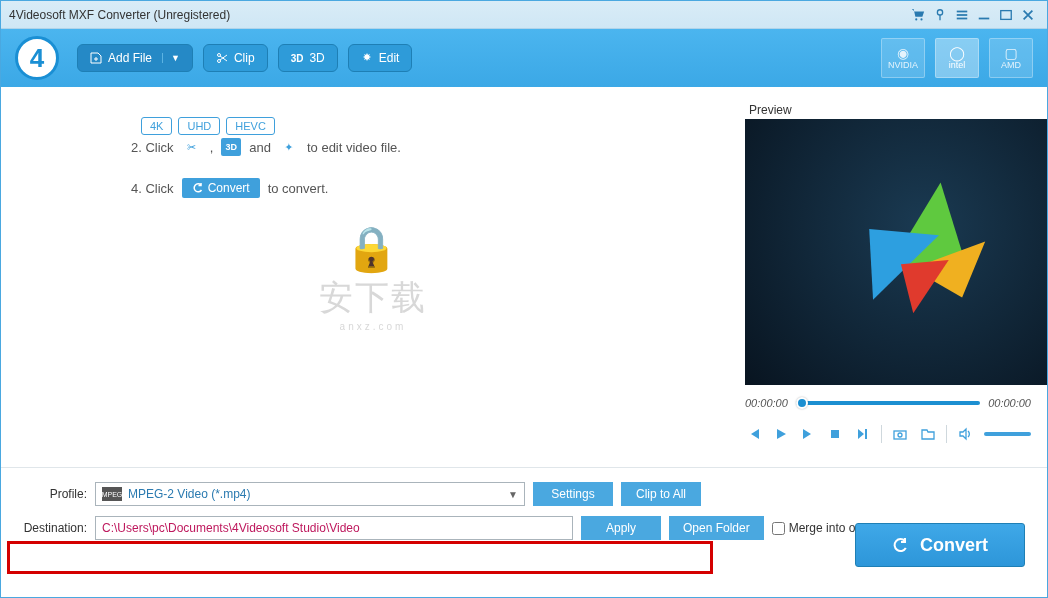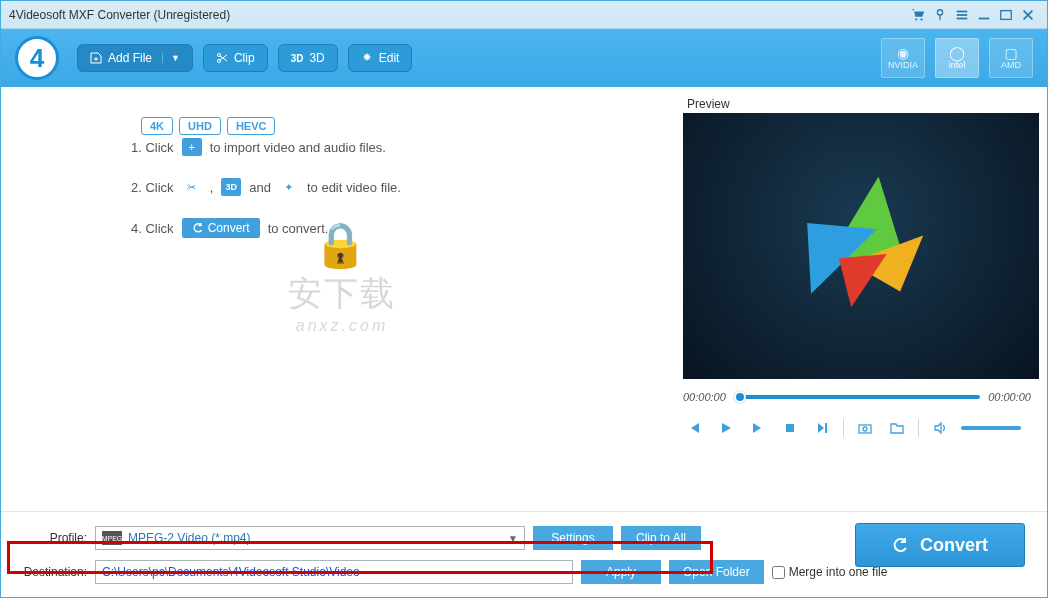--- a/index.html
+++ b/index.html
@@ -18,56 +18,56 @@
 .tb-btn .caret { border-left: 1px solid #5bb3e2; padding-left: 8px; margin-left: 4px; font-size: 9px; }
 .tb-btn svg { width: 12px; height: 12px; fill: #fff; }
 .toolbar .spacer { flex: 1; }
 .chip { width: 44px; height: 40px; background: rgba(255,255,255,.15); border: 1px solid rgba(255,255,255,.3); display: flex; flex-direction: column; align-items: center; justify-content: center; font-size: 9px; color: #e4f3fc; cursor: pointer; border-radius: 2px; }
 .chip.active { background: rgba(255,255,255,.35); color: #fff; }
 .chip .chip-icon { font-size: 14px; line-height: 1; }
 
 .main { display: flex; height: 380px; }
 .left { flex: 1; padding: 30px 30px 0 130px; position: relative; }
 .watermark { position: absolute; left: 50%; top: 50%; transform: translate(-50%,-50%); color: #d8d8d8; font-size: 34px; font-weight: 300; letter-spacing: 2px; pointer-events: none; text-align: center; }
-.watermark .wm-sub { font-size: 16px; letter-spacing: 3px; font-style: italic; }
+.watermark .wm-sub { font-size: 10px; letter-spacing: 3px; }
 .gs-title { font-size: 26px; font-weight: bold; color: #444; display: inline-block; margin-top: 52px; margin-bottom: 24px; }
 .gs-badges { display: inline-flex; gap: 6px; margin-left: 10px; vertical-align: 4px; }
-.badge { padding: 2px 8px; font-size: 11px; color: #3fa0dc; border: 1px solid #3fa0dc; border-radius: 3px; font-weight: 700; }
+.badge { padding: 2px 8px; font-size: 11px; color: #3fa0dc; border: 1px solid #3fa0dc; border-radius: 3px; font-weight: 400; }
 .step { font-size: 13px; color: #555; margin-bottom: 22px; display: flex; align-items: center; gap: 8px; flex-wrap: wrap; }
 .step .inline-icon { width: 20px; height: 18px; background: #3fa0dc; border-radius: 2px; display: inline-flex; align-items: center; justify-content: center; color: #fff; font-size: 11px; }
 .step .inline-icon.plain { background: transparent; color: #3fa0dc; }
 .mini-convert { display: inline-flex; align-items: center; gap: 4px; background: #3fa0dc; color: #fff; padding: 3px 10px; border-radius: 2px; font-size: 12px; }
 
-.right { width: 364px; padding: 10px 16px 0 0; }
+.right { width: 302px; padding: 16px 16px 0 0; }
 .preview-label { font-size: 12px; color: #333; margin-bottom: 2px; padding-left: 4px; }
 .preview-box { width: 356px; height: 266px; background: radial-gradient(circle at 50% 40%, #1a3a52, #081420); display: flex; align-items: center; justify-content: center; position: relative; }
 .preview-logo { width: 150px; height: 150px; position: relative; }
 .tri { position: absolute; }
 .tri1 { border-left: 70px solid transparent; border-right: 10px solid transparent; border-bottom: 80px solid #5fc93f; top: 10px; left: 30px; transform: rotate(-10deg); }
 .tri2 { border-left: 10px solid transparent; border-right: 60px solid transparent; border-top: 70px solid #2d9fe0; top: 55px; left: 18px; transform: rotate(5deg); }
 .tri3 { border-left: 50px solid transparent; border-right: 8px solid transparent; border-bottom: 60px solid #f0b020; top: 50px; left: 75px; transform: rotate(30deg); }
 .tri4 { border-left: 8px solid transparent; border-right: 40px solid transparent; border-top: 50px solid #e03a2d; top: 85px; left: 55px; transform: rotate(-5deg); }
 
 .timebar { display: flex; align-items: center; gap: 8px; margin-top: 12px; font-size: 11px; color: #555; font-style: italic; }
 .timebar .track { flex: 1; height: 4px; background: #1c8fd1; border-radius: 2px; position: relative; }
 .timebar .thumb { position: absolute; left: 0; top: -4px; width: 12px; height: 12px; border-radius: 50%; background: #1c8fd1; border: 2px solid #fff; box-shadow: 0 0 2px rgba(0,0,0,.3); }
 
 .controls { display: flex; align-items: center; gap: 10px; margin-top: 16px; color: #3fa0dc; }
 .controls .ctrl { width: 22px; height: 18px; display: flex; align-items: center; justify-content: center; cursor: pointer; }
 .controls .sep { width: 1px; height: 18px; background: #cfd8dd; }
 .controls svg { width: 14px; height: 14px; fill: #3fa0dc; }
 .vol-track { width: 60px; height: 4px; background: #3fa0dc; border-radius: 2px; }
 
-.bottom { padding: 14px 18px 0 18px; border-top: 1px solid #e0e6ea; display: flex; flex-direction: column; gap: 10px; margin-top: 44px; }
+.bottom { padding: 14px 18px 0 18px; border-top: 1px solid #e0e6ea; display: flex; flex-direction: column; gap: 10px; }
 .row { display: flex; align-items: center; gap: 8px; font-size: 12px; color: #333; }
 .row .lbl { width: 68px; text-align: right; }
 .profile-select { flex: 0 0 430px; height: 24px; border: 1px solid #aab4bb; background: #fff; display: flex; align-items: center; padding: 0 6px; gap: 6px; color: #2a7ab0; cursor: pointer; }
 .profile-select .fmt-icon { width: 20px; height: 14px; background: #555; color: #fff; font-size: 7px; display: flex; align-items: center; justify-content: center; }
 .profile-select .dd { margin-left: auto; color: #666; font-size: 10px; }
-.dest-input { flex: 0 0 478px; height: 24px; border: 1px solid #aab4bb; padding: 0 6px; font-size: 12px; color: #1d4ed8; }
+.dest-input { flex: 0 0 478px; height: 24px; border: 1px solid #aab4bb; padding: 0 6px; font-size: 12px; color: #be185d; }
 .sm-btn { height: 24px; padding: 0 14px; background: #4aa8e0; color: #fff; border: none; font-size: 12px; cursor: pointer; min-width: 80px; }
 .convert-btn { position: absolute; right: 22px; bottom: 30px; width: 170px; height: 44px; background: linear-gradient(#3fa8e8,#2d96d9); color: #fff; border: 1px solid #1e7fb5; font-size: 18px; font-weight: 600; display: flex; align-items: center; justify-content: center; gap: 10px; cursor: pointer; border-radius: 3px; }
 .convert-btn svg { width: 18px; height: 18px; fill: #fff; }
 .merge { display: flex; align-items: center; gap: 4px; font-size: 12px; color: #333; }
 .redbox { position: absolute; border: 3px solid #d40000; pointer-events: none; }
 .redbox.r1 { left: 6px; bottom: 23px; width: 706px; height: 33px; }
 
 .container { position: relative; height: 100%; }
 </style>
 </head>
@@ -165,25 +165,20 @@
       <div style="font-size:44px">🔒</div>
       <div>安下载</div>
       <div class="wm-sub">anxz.com</div>
     </div>
     <div>
       <span class="gs-badges">
         <span class="badge">4K</span>
         <span class="badge">UHD</span>
         <span class="badge">HEVC</span>
       </span>
-    </div>
-    <div class="step">
-      <span>1. Click</span>
-      <span class="inline-icon">+</span>
-      <span>to import video and audio files.</span>
     </div>
     <div class="step">
       <span>2. Click</span>
       <span class="inline-icon plain">✂</span>
       <span>,</span>
       <span class="inline-icon" style="font-size:9px;font-weight:bold">3D</span>
       <span>and</span>
       <span class="inline-icon plain">✦</span>
       <span>to edit video file.</span>
     </div>

